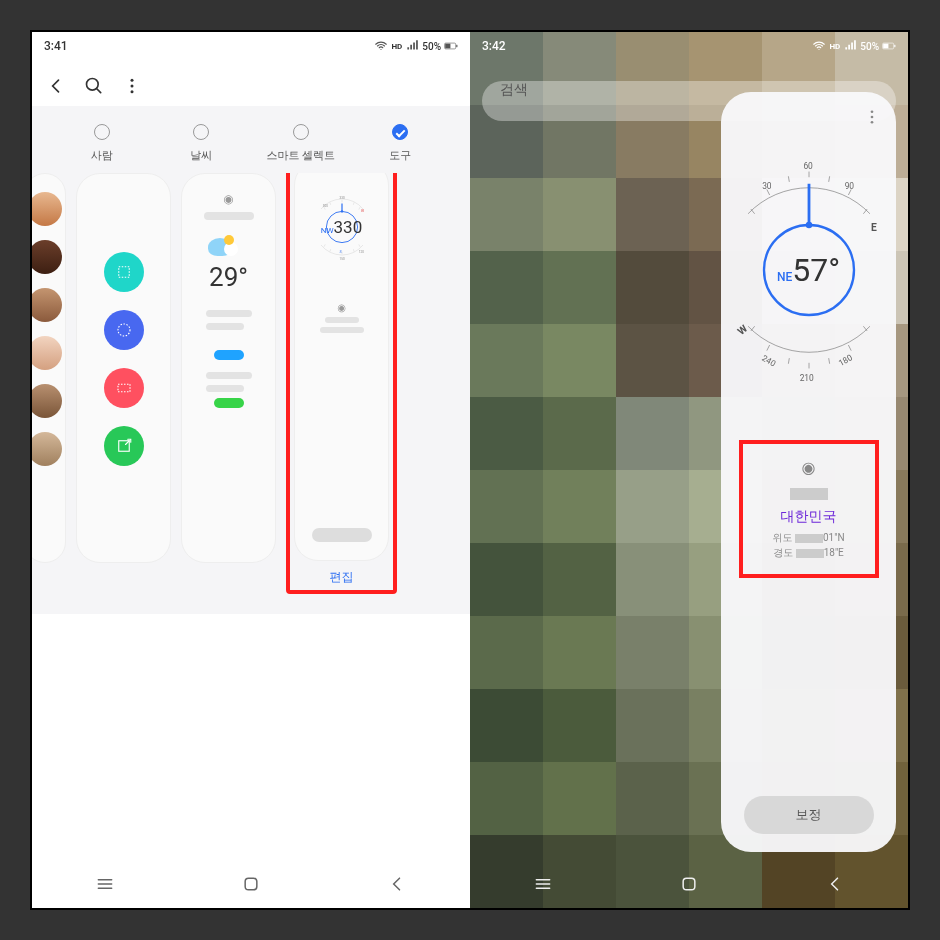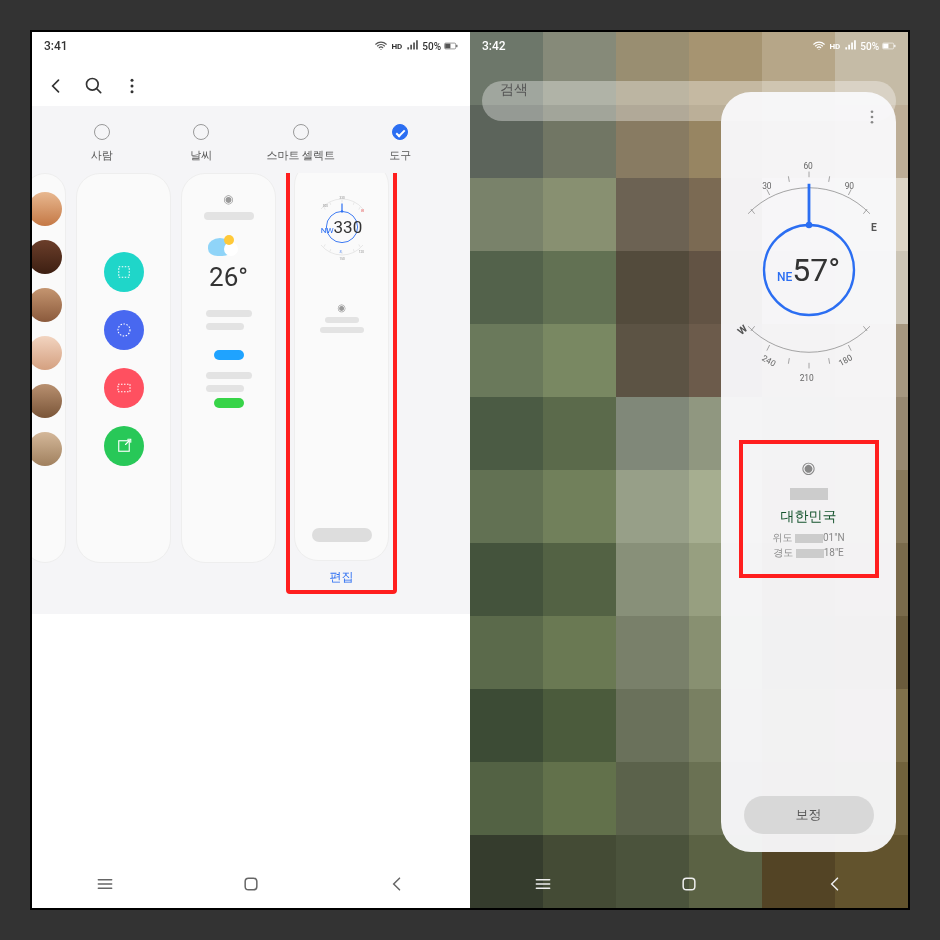--- a/index.html
+++ b/index.html
@@ -73,21 +73,21 @@
 .more-dot{align-self:flex-end;color:#888;width:24px;text-align:center;margin-bottom:10px;}
 
 .big-compass{width:150px;height:260px;position:relative;}
 .big-compass svg{width:100%;height:100%;}
 .big-reading{position:absolute;top:50%;left:50%;transform:translate(-50%,-50%);font-size:32px;color:#333;}
 .big-reading .dir{font-size:12px;color:#2b6ef2;font-weight:500;}
 
 .location-box{border:4px solid #ff1e1e;width:140px;margin-top:40px;padding:14px 8px;text-align:center;color:#555;}
 .location-box .pin{color:#888;}
 .location-box .redact{display:inline-block;background:#ccc;width:38px;height:12px;vertical-align:middle;}
-.country{font-size:14px;margin:6px 0 4px;color:#14532d;}
+.country{font-size:14px;margin:6px 0 4px;color:#6d28d9;}
 .coord{font-size:10px;color:#888;line-height:1.5;}
 
 .calibrate-btn{margin-top:auto;background:#d8d8d8;border-radius:20px;padding:10px 0;width:130px;text-align:center;font-size:13px;color:#555;}
 </style>
 </head>
 <body>
 
 <div class="wrap">
 
   <div class="phone">
@@ -180,21 +180,21 @@
               <svg viewBox="0 0 24 24">
                 <rect x="5" y="5" width="14" height="14"></rect>
                 <path d="M14 10l5-5M17 3h4v4" stroke-linecap="round"></path>
               </svg>
             </div>
         </div>
         <div class="card weather-card">
           <span class="loc-icon">◉</span>
           <div class="bar"></div>
           <div class="cloud"></div>
-          <div class="temp">26°</div>
+          <div class="temp">29°</div>
           <div class="weather-bars">
               <div class="bar"></div>
               <div class="bar" style="width:38px"></div>
             </div>
           <div class="pill blue"></div>
           <div class="weather-bars">
               <div class="bar"></div>
               <div class="bar" style="width:38px"></div>
             </div>
           <div class="pill green"></div>

